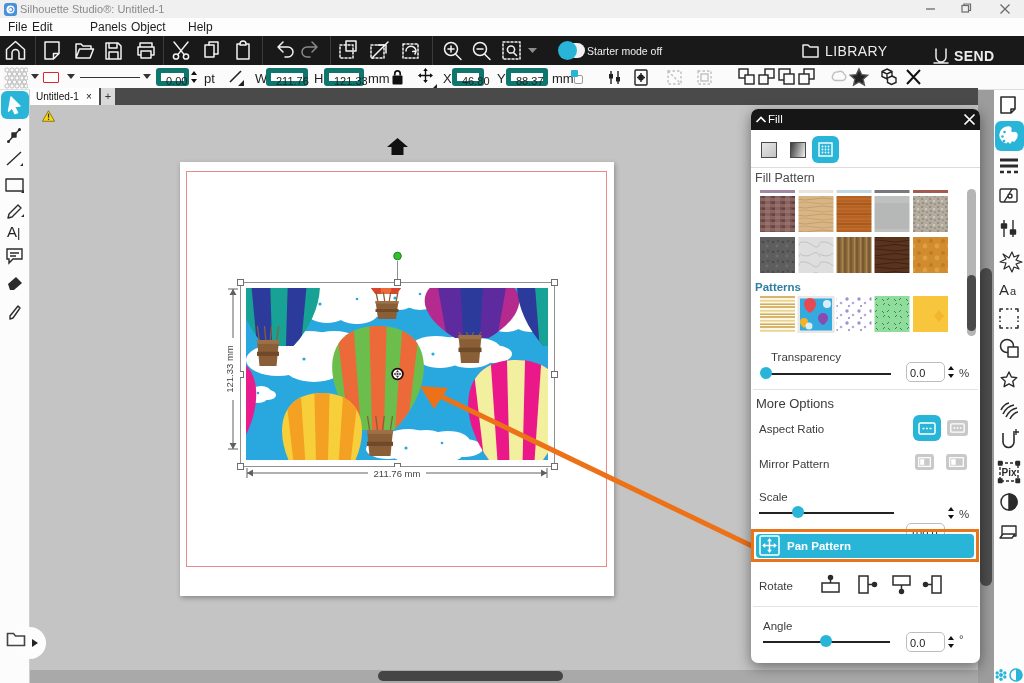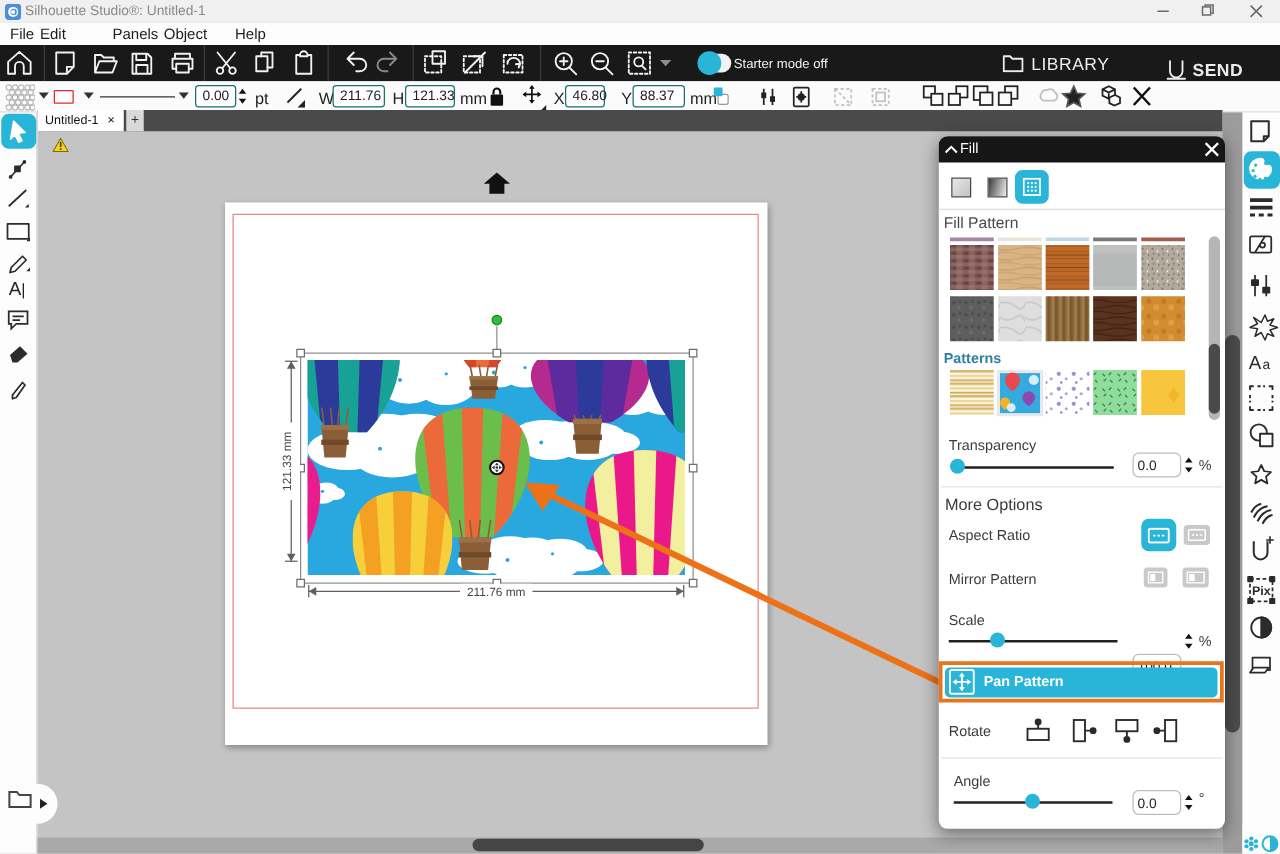--- a/index.html
+++ b/index.html
@@ -16,21 +16,21 @@
   #menubar span { position:absolute; top:2px; font-size:12px; color:#1d1d1d; }
 
   
   #toolbar { left:0; top:36px; width:1024px; height:29px; background:#191919;padding-left:40px; }
   .tsep { position:absolute; top:0; width:1px; height:29px; background:#3c3c3c; }
   #tab-design { left:663px; top:0; width:120px; height:29px; background:#29b5d8; color:#fff; }
   .bigtab { position:absolute; display:flex; align-items:center; color:#ececec; font-size:14px; letter-spacing:0.4px; }
 
   
   #toolbar2 { left:0; top:65px; width:1024px; height:25px; background:#fbfbfb; border-bottom:1px solid #dedede; }
-  .num-input { position:absolute; background:#fff; border:1px solid #0f766e; border-radius:3px; font-size:11px; color:#222; padding-top:2px; padding-left:5px; height:18px; top:3px; }
+  .num-input { position:absolute; background:#fff; border:5px solid #0f766e; border-radius:3px; font-size:11px; color:#222; padding-top:2px; padding-left:5px; height:18px; top:3px; }
   .t2label { position:absolute; top:6px; font-size:13px; color:#222; }
   .drop { position:absolute; top:9px; width:0; height:0; border-left:4px solid transparent; border-right:4px solid transparent; border-top:5px solid #333; }
 
   
   #tabbar { left:30px; top:88px; width:948px; height:17px; background:#4a4a4a; }
   #doctab { left:30px; top:88px; width:69px; height:17px; background:#fff; font-size:10px; color:#111; }
   #plustab { left:101px; top:88px; width:14px; height:17px; background:#d9d9d9; color:#333; text-align:center; font-size:11px; line-height:16px; }
 
   
   #sidebar { left:0; top:90px; width:30px; height:593px; background:#fcfcfc; border-right:1px solid #d0d0d0; }
@@ -732,21 +732,21 @@
       </g>
       <rect x="76.5" y="0" width="35" height="36" fill="url(#dotsp)"></rect>
       <rect x="114.5" y="0" width="35" height="36" fill="url(#greenp)"></rect>
       <rect x="153" y="0" width="35" height="36" fill="#f8c63d"></rect>
       <path d="M174 25 l5 -6 5 6 -5 6 z" fill="#f3b52c" transform="translate(0,-5)"></path>
     </svg>
 
     <div class="abs" style="left:216px;top:80px;width:9px;height:147px;background:#b5b5b5;border-radius:5px;"></div>
     <div class="abs" style="left:216px;top:166px;width:9px;height:56px;background:#4a4a4a;border-radius:5px;"></div>
 
-    <div class="plabel" style="left:8px;top:242px;">Transparency</div>
+    <div class="plabel" style="left:20px;top:242px;">Transparency</div>
     <div class="sliderline" style="left:13px;top:264px;width:127px;"></div>
     <div class="sliderdot" style="left:9px;top:258px;"></div>
     <div class="pinput" style="left:155px;top:253px;">0.0</div>
     <div class="spinner" style="left:196px;top:253px;"></div>
     <div class="plabel" style="left:208px;top:258px;">%</div>
 
     <div class="abs" style="left:2px;top:280px;width:225px;height:1px;background:#e3e3e3;"></div>
     <div class="plabel" style="left:5px;top:287px;font-size:13px;color:#3a3a3a;">More Options</div>
 
     <div class="plabel" style="left:8px;top:314px;">Aspect Ratio</div>

